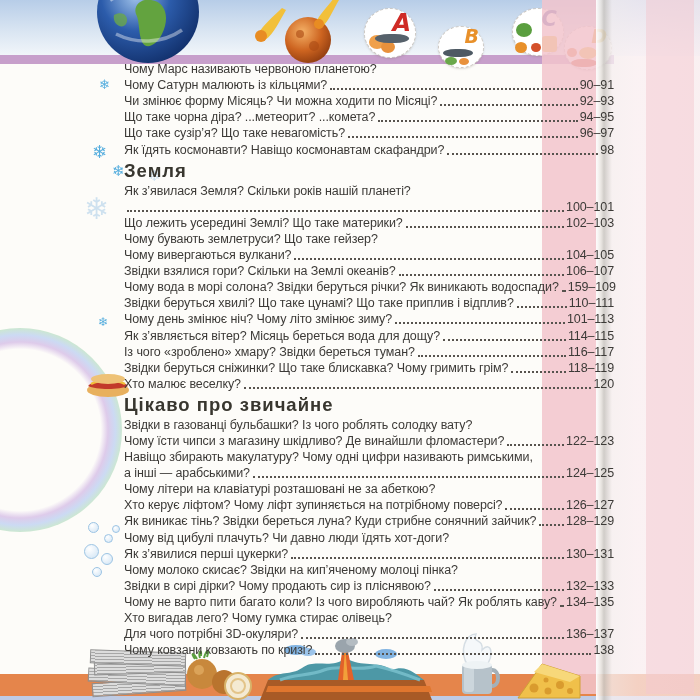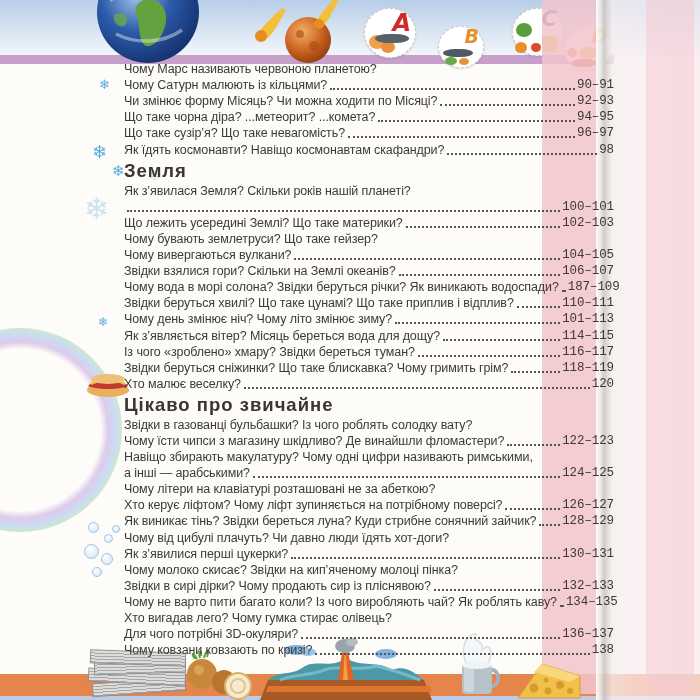--- a/index.html
+++ b/index.html
@@ -14,21 +14,21 @@
   .pink-band{position:absolute;left:542px;top:0;width:55px;height:694px;background:rgba(242,196,204,.85);}
   .page-edge{position:absolute;left:596px;top:0;width:104px;height:700px;
      background:linear-gradient(90deg,rgba(255,255,255,.95) 0px,rgba(232,228,224,.9) 5px,
         rgba(203,199,195,.9) 8px,rgba(246,238,239,.8) 16px,rgba(250,238,241,.72) 40%,rgba(248,235,238,.72) 100%);}
   .pink-band-far{position:absolute;left:646px;top:0;width:48px;height:694px;background:rgba(243,200,208,.5);}
   
   .toc{position:absolute;left:124px;top:61px;width:490px;z-index:7;}
   .toc-row{display:flex;align-items:flex-end;height:16.1px;font-size:12.5px;letter-spacing:-.1px;line-height:15px;}
   .toc-title{white-space:nowrap;flex:0 0 auto;}
   .toc-leader{flex:1 1 6px;min-width:4px;border-bottom:2px dotted #57534e;margin:0 2px 3px 3px;}
-  .toc-pages{flex:0 0 auto;white-space:nowrap;font-family:Liberation Mono, monospace;}
+  .toc-pages{flex:0 0 auto;white-space:nowrap;}
   .toc-heading{text-align:left;font-size:18.5px;font-weight:bold;color:#38362f;
                letter-spacing:1px;height:20px;line-height:20px;margin:3px 0 2px 0;}
   
   .dec{position:absolute;z-index:6;}
   .snow{color:#57aede;text-align:center;line-height:1;}
   .snow.faint{color:#a9cce8;opacity:.55;}
   .circ{position:absolute;background:#fff;border:1px dashed #cfcac4;border-radius:50%;
         box-shadow:0 1px 2px rgba(120,110,100,.25);}
   .vletter{position:absolute;font-weight:bold;font-style:italic;font-family:"DejaVu Sans",sans-serif;}
   .blob{position:absolute;border-radius:50%;}
@@ -260,21 +260,21 @@
         <span class="toc-pages">104–105</span>
       </div>
       <div class="toc-row">
         <span class="toc-title">Звідки взялися гори? Скільки на Землі океанів?</span>
         <span class="toc-leader"></span>
         <span class="toc-pages">106–107</span>
       </div>
       <div class="toc-row">
         <span class="toc-title">Чому вода в морі солона? Звідки беруться річки? Як виникають водоспади?</span>
         <span class="toc-leader"></span>
-        <span class="toc-pages">187–109</span>
+        <span class="toc-pages">159–109</span>
       </div>
       <div class="toc-row">
         <span class="toc-title">Звідки беруться хвилі? Що таке цунамі? Що таке приплив і відплив?</span>
         <span class="toc-leader"></span>
         <span class="toc-pages">110–111</span>
       </div>
       <div class="toc-row">
         <span class="toc-title">Чому день змінює ніч? Чому літо змінює зиму?</span>
         <span class="toc-leader"></span>
         <span class="toc-pages">101–113</span>

